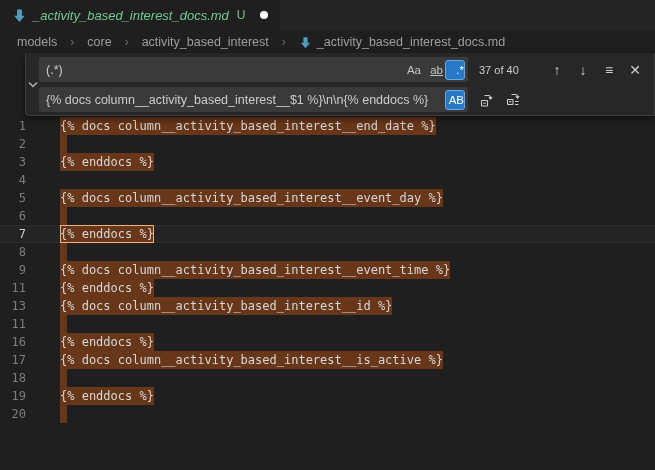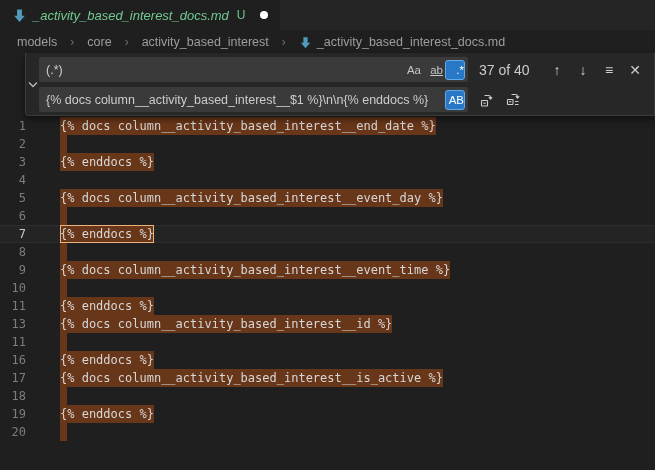--- a/index.html
+++ b/index.html
@@ -53,21 +53,21 @@
   .fw-body{flex:1;padding:4px 4px 4px 0;display:flex;flex-direction:column;gap:5px;}
   .fw-row{display:flex;align-items:center;height:25px;}
   .tbox{width:429px;height:25px;background:var(--input-bg);color:var(--input-text);
         font-size:12.5px;display:flex;align-items:center;padding:0 3px 0 7px;border-radius:2px;
         overflow:hidden;flex:none;cursor:text;}
   .tbox .val{flex:1;white-space:nowrap;overflow:hidden;}
   .toggle{min-width:20px;height:20px;border-radius:3px;display:flex;align-items:center;
         justify-content:flex-end;color:#c5c5c5;font-size:11.5px;margin-left:2px;cursor:pointer;flex:none;}
   .toggle.ww span{text-decoration:underline;}
   .toggle.active{background:var(--toggle-active-bg);border:1px solid var(--toggle-active-border);color:#fff;}
-  .count{font-size:14px;color:#cccccc;margin-left:11px;white-space:nowrap;}
+  .count{font-size:11px;color:#cccccc;margin-left:11px;white-space:nowrap;}
   .btn-cluster{margin-left:auto;display:flex;gap:4px;padding-right:4px;}
   .iconbtn{width:22px;height:22px;border-radius:4px;display:flex;align-items:center;
         justify-content:center;color:var(--icon-gray);font-size:14px;cursor:pointer;}
   .rep-btns{display:flex;gap:4px;margin-left:8px;}
   svg{display:block;}
 </style>
 </head>
 <body>
 
 <div class="tabbar">
@@ -105,21 +105,20 @@
   <div class="lines">
       <div class="line"><span class="ln">1</span><span class="code"><span class="hl">{% docs column__activity_based_interest__end_date %}</span></span></div>
       <div class="line"><span class="ln">2</span><span class="code"><span class="hl strip"></span></span></div>
       <div class="line"><span class="ln">3</span><span class="code"><span class="hl">{% enddocs %}</span></span></div>
       <div class="line"><span class="ln">4</span><span class="code"></span></div>
       <div class="line"><span class="ln">5</span><span class="code"><span class="hl">{% docs column__activity_based_interest__event_day %}</span></span></div>
       <div class="line"><span class="ln">6</span><span class="code"><span class="hl strip"></span></span></div>
       <div class="line current-line"><span class="ln">7</span><span class="code"><span class="hl cur">{% enddocs %}</span></span></div>
       <div class="line"><span class="ln">8</span><span class="code"><span class="hl strip"></span></span></div>
       <div class="line"><span class="ln">9</span><span class="code"><span class="hl">{% docs column__activity_based_interest__event_time %}</span></span></div>
-      <div class="line"><span class="ln">10</span><span class="code"><span class="hl strip"></span></span></div>
       <div class="line"><span class="ln">11</span><span class="code"><span class="hl">{% enddocs %}</span></span></div>
       <div class="line"><span class="ln">13</span><span class="code"><span class="hl">{% docs column__activity_based_interest__id %}</span></span></div>
       <div class="line"><span class="ln">11</span><span class="code"><span class="hl strip"></span></span></div>
       <div class="line"><span class="ln">16</span><span class="code"><span class="hl">{% enddocs %}</span></span></div>
       <div class="line"><span class="ln">17</span><span class="code"><span class="hl">{% docs column__activity_based_interest__is_active %}</span></span></div>
       <div class="line"><span class="ln">18</span><span class="code"><span class="hl strip"></span></span></div>
       <div class="line"><span class="ln">19</span><span class="code"><span class="hl">{% enddocs %}</span></span></div>
       <div class="line"><span class="ln">20</span><span class="code"><span class="hl strip"></span></span></div>
     </div>
 

